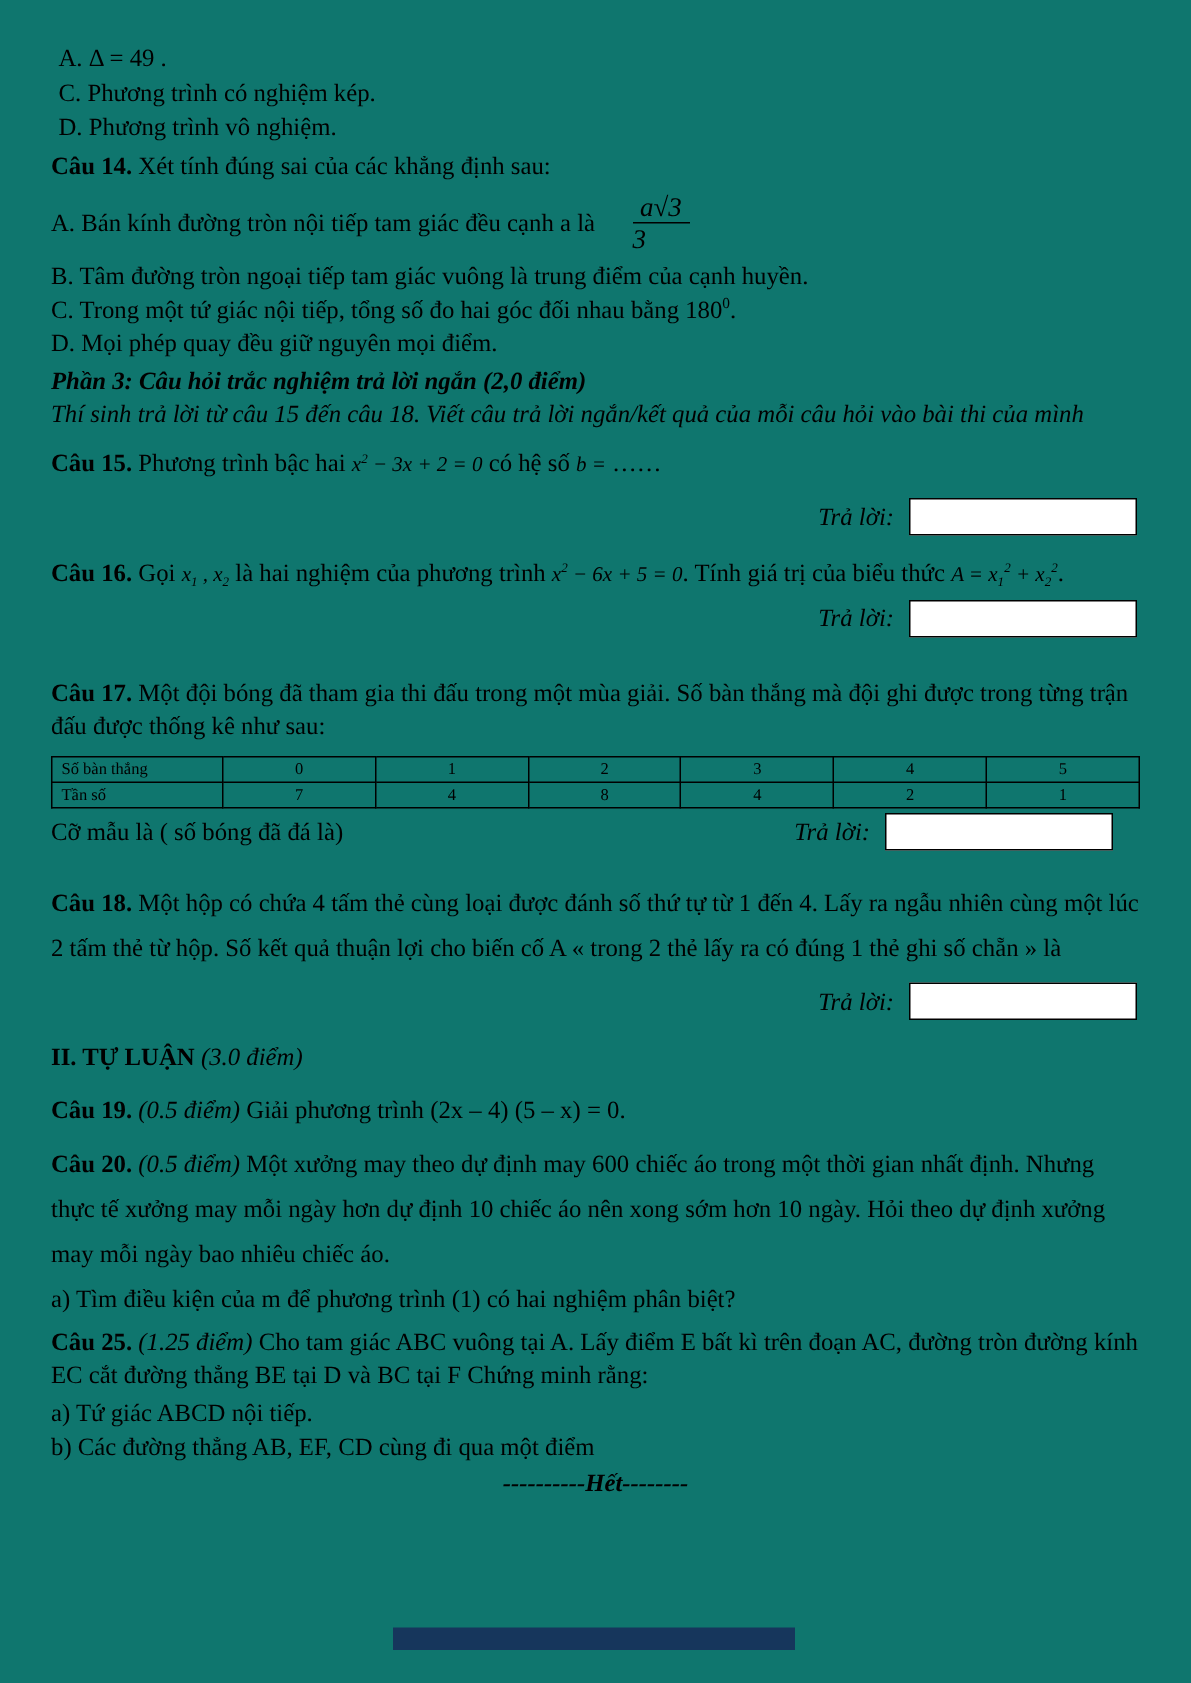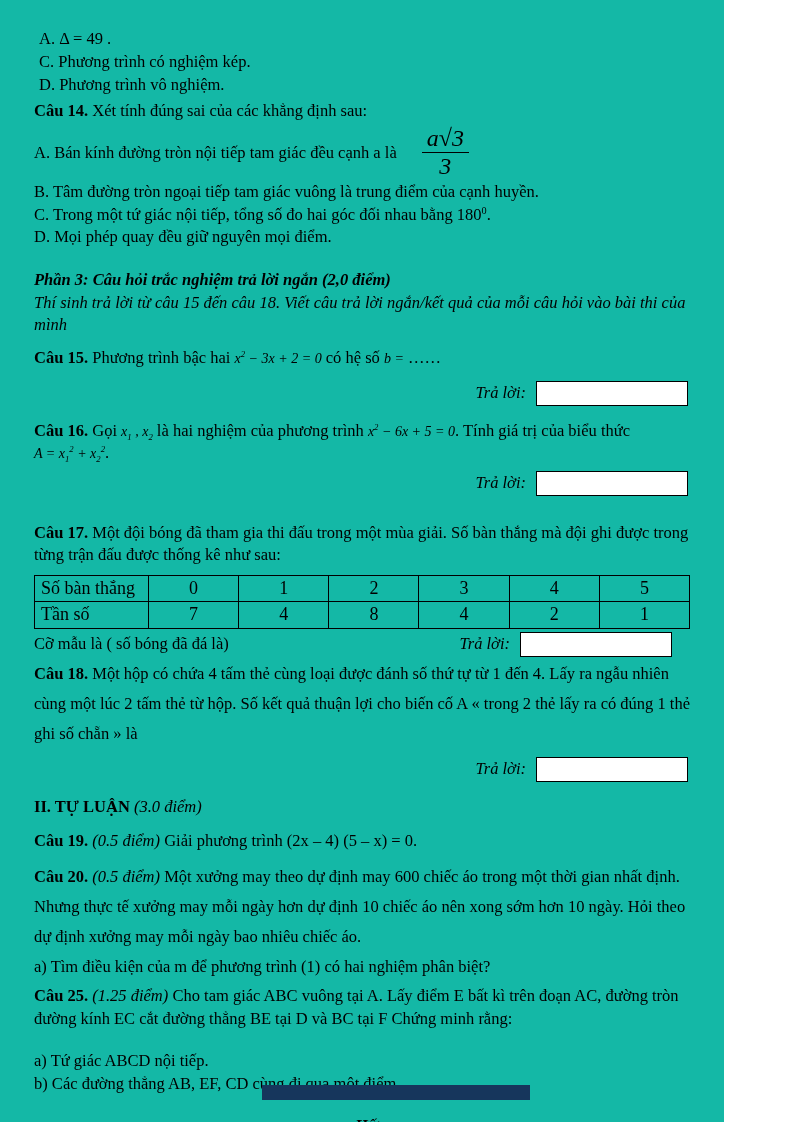--- a/index.html
+++ b/index.html
@@ -3,49 +3,49 @@
 <meta charset="utf-8">
 <style>
   * { margin:0; padding:0; box-sizing:border-box; }
   html,body { background:#ffffff; }
   body {
     width:794px; height:1122px;
     font-family:"Liberation Serif", serif;
     font-size:16.5px; color:#000;
   }
   .page {
-    position:relative; width:724px; height:1122px;
-    padding:28px 34px 0 34px; overflow:hidden; background:#14b8a6;
+    position:relative; width:794px; height:1122px;
+    padding:28px 34px 0 34px; overflow:hidden; background:#0f766e;
   }
   p { line-height:1.36; }
   .b { font-weight:bold; }
   .i { font-style:italic; }
   .bi { font-weight:bold; font-style:italic; }
   .math { font-style:italic; font-size:14px; white-space:nowrap; }
   sup { font-size:0.62em; vertical-align:super; line-height:0; }
   sub { font-size:0.62em; vertical-align:sub; line-height:0; }
   .options div { line-height:1.38; padding-left:5px; }
   .opt-line { line-height:1.38; }
   .q14a { display:flex; align-items:center; gap:25px; min-height:48px; margin-top:2px; }
-  .frac { display:inline-block; text-align:center; font-style:italic; font-size:24px; line-height:1.15; vertical-align:middle; }
+  .frac { display:inline-block; font-style:italic; font-size:18px; line-height:1.15; vertical-align:middle; }
   .frac .num { display:block; border-bottom:1.4px solid #000; padding:0 5px; }
   .frac .den { display:block; }
   .answer-row { display:flex; justify-content:flex-end; align-items:center; gap:10px; margin-top:12px; margin-right:2px; }
   .answer-box { width:152px; height:25px; border:1px solid #000; background:#fff; display:inline-block; }
-  table { border-collapse:collapse; width:100%; margin-top:8px; font-size:18px; }
+  table { border-collapse:collapse; width:100%; margin-top:8px; font-size:11px; }
   td { border:1px solid #000; padding:1px 6px; text-align:center; line-height:1.3; }
   td.rowlabel { text-align:left; width:114px; }
   .sample-row { display:flex; justify-content:space-between; align-items:center; margin-top:3px; }
   .sample-right { display:flex; align-items:center; gap:10px; margin-right:18px; }
   .wide { line-height:1.82; }
   .tight { line-height:1.38; }
   .center { text-align:center; }
   .footer-bar { position:absolute; left:262px; top:1085px; width:268px; height:15px; }
-  .mt2{margin-top:20px;} .mt4{margin-top:4px;} .mt6{margin-top:6px;} .mt8{margin-top:8px;}
-  .mt10{margin-top:10px;} .mt12{margin-top:12px;} .mt14{margin-top:14px;} .mt16{margin-top:2px;} .mt26{margin-top:26px;}
+  .mt2{margin-top:2px;} .mt4{margin-top:4px;} .mt6{margin-top:6px;} .mt8{margin-top:8px;}
+  .mt10{margin-top:10px;} .mt12{margin-top:12px;} .mt14{margin-top:14px;} .mt16{margin-top:20px;} .mt26{margin-top:26px;}
 </style>
 </head>
 <body>
 
 <div class="page">
 
   <div class="options">
     <div>A. Δ = 49 .</div>
     <div>C. Phương trình có nghiệm kép.</div>
     <div>D. Phương trình vô nghiệm.</div>

